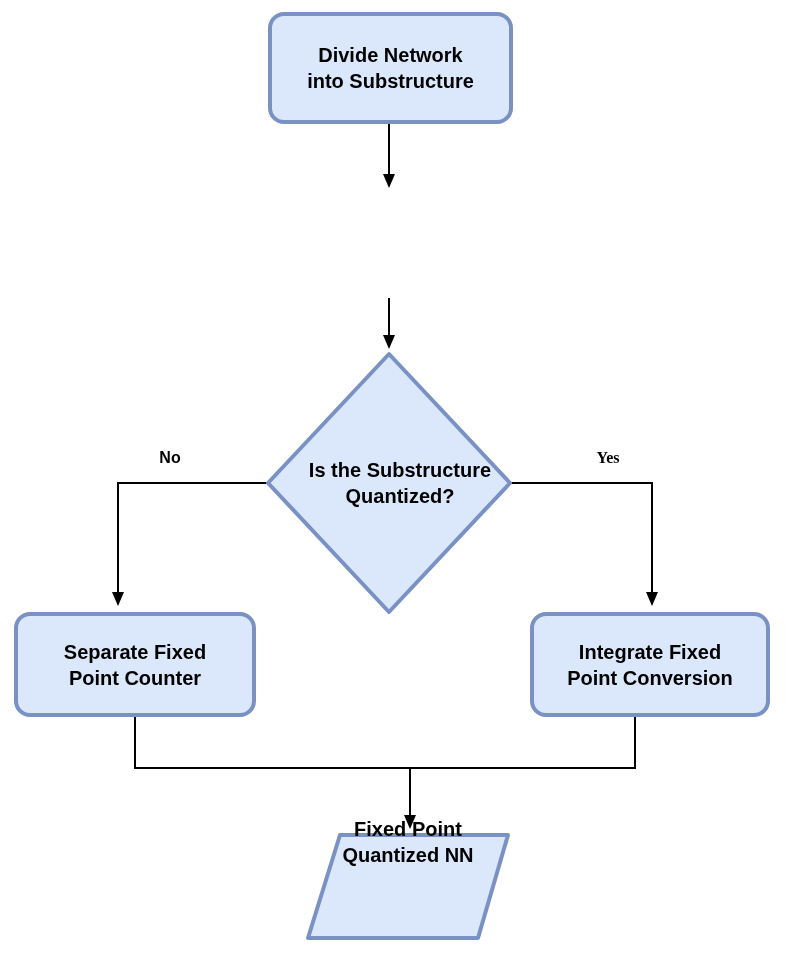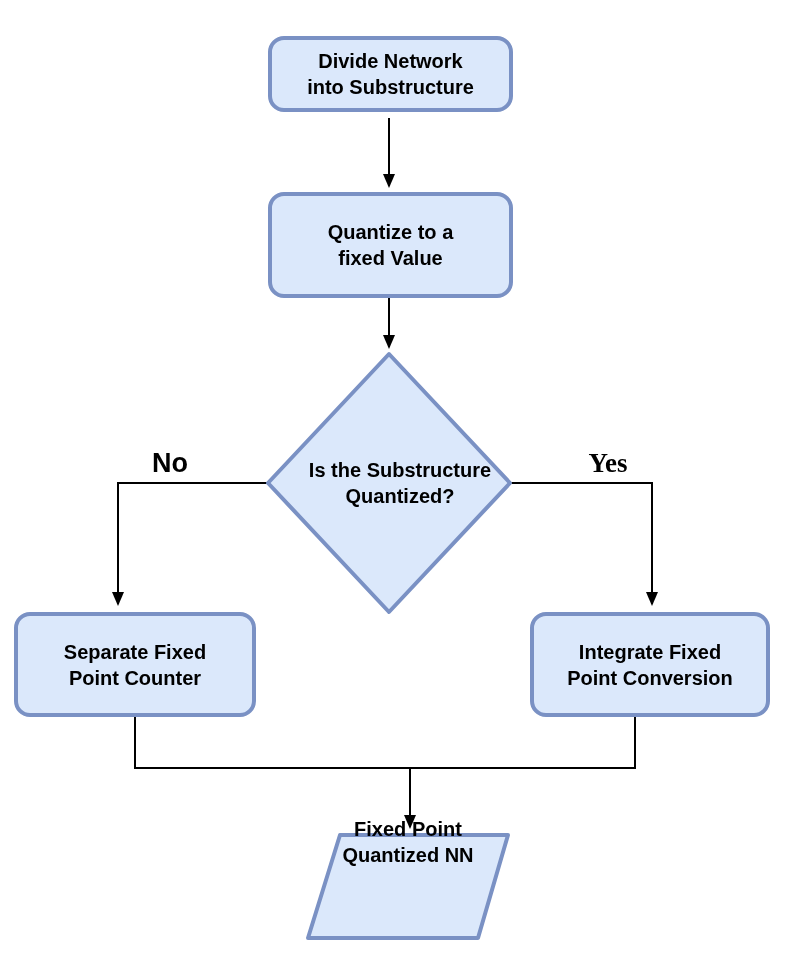--- a/index.html
+++ b/index.html
@@ -53,21 +53,21 @@
     border: 4px solid var(--node-stroke, #7a91c4);
     border-radius: 16px;
   }
   .node.overlay {
     background: transparent;
     border: none;
   }
   .edge-label {
     position: absolute;
     font-weight: bold;
-    font-size: 27px;
+    font-size: 16px;
     line-height: 1;
     text-align: center;
     color: var(--label-text, #000000);
   }
 </style>
 </head>
 <body>
 
 <div class="canvas">
 
@@ -83,29 +83,25 @@
     <path class="edge" d="M268 483 L118 483 L118 604" marker-end="url(#arrow)"></path>
     <path class="edge" d="M510 483 L652 483 L652 604" marker-end="url(#arrow)"></path>
     <path class="edge" d="M135 717 L135 768 L635 768 L635 717"></path>
     <path class="edge" d="M410 768 L410 827" marker-end="url(#arrow)"></path>
 
     <polygon class="shape" points="389,354 510,483 389,612 268,483"></polygon>
 
     <polygon class="shape" points="340,835 508,835 478,938 308,938"></polygon>
   </svg>
 
-  <div class="node rect" style="left:268px; top:12px; width:245px; height:76px;margin-top:24px;">
+  <div class="node rect" style="left:268px; top:12px; width:245px; height:112px;">
     <span>Divide Network
 into Substructure</span>
   </div>
 
-  <div class="node rect" style="left:268px; top:192px; width:245px; height:106px;">
-    <span>Quantize to a
-fixed Value</span>
-  </div>
 
   <div class="node overlay" style="left:279px; top:354px; width:242px; height:258px;">
     <span>Is the Substructure
 Quantized?</span>
   </div>
 
   <div class="node rect" style="left:530px; top:612px; width:240px; height:105px;">
     <span>Integrate Fixed
 Point Conversion</span>
   </div>

